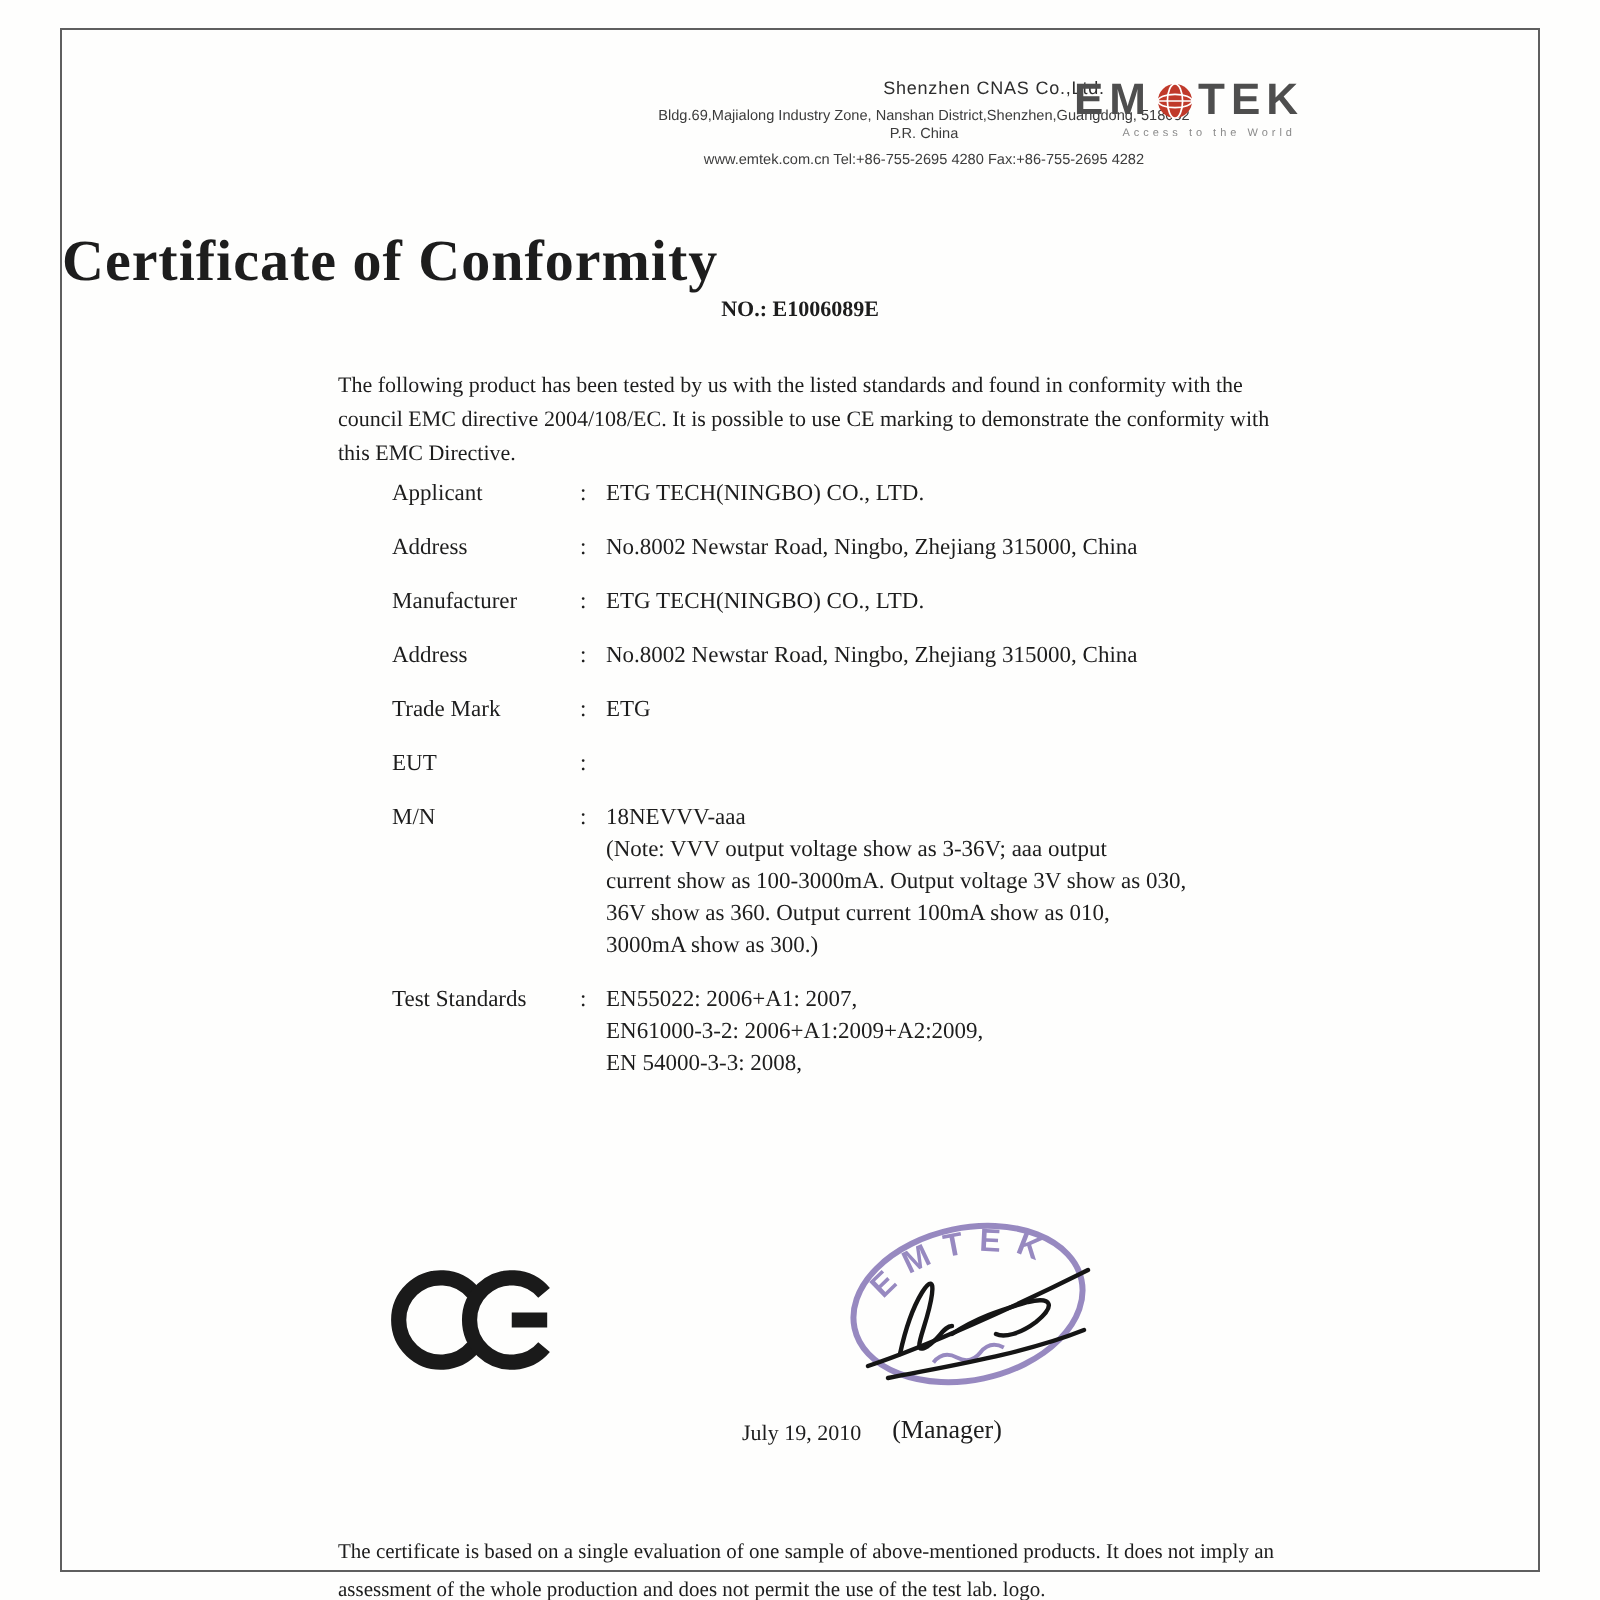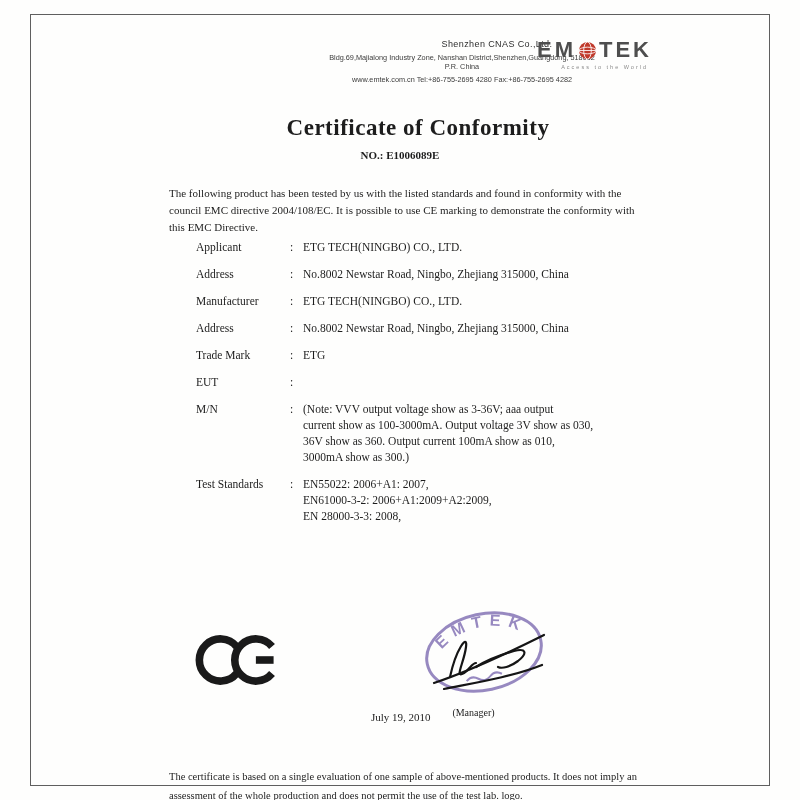--- a/index.html
+++ b/index.html
@@ -15,42 +15,42 @@
   .company .c1{font-size:9px;letter-spacing:.4px;margin-bottom:4px;padding-left:70px;}
   .company .c2{font-size:7.3px;margin-bottom:4px;color:#3c3c3c;}
   .company .c3{font-size:7.3px;color:#3c3c3c;}
   .emtek{position:absolute;left:506px;top:24px;font-family:"Liberation Sans",sans-serif;}
   .emtek-row{display:flex;align-items:center;}
   .emtek-letters{font-size:22px;font-weight:bold;color:#4e4e4e;letter-spacing:3px;line-height:1;}
   .emtek-globe{margin:0 2px;display:block;}
   .emtek-tagline{font-size:5.5px;letter-spacing:2px;color:#8a8a8a;text-align:right;margin-top:3px;margin-right:4px;}
 
   
-  .title{position:absolute;top:100px;left:18px;width:100%;text-align:center;
-         font-size:23px;font-weight:bold;letter-spacing:.5px;}
+  .title{position:absolute;top:100px;left:0;width:100%;
+         font-size:29px;font-weight:bold;letter-spacing:.5px;}
   .cert-no{position:absolute;top:134px;left:0;width:100%;text-align:center;font-size:11px;font-weight:bold;}
 
   .intro{position:absolute;left:138px;top:159px;width:480px;font-size:11px;line-height:1.55;}
 
   
   .fields{position:absolute;left:165px;top:224px;width:472px;font-size:11.5px;}
   .row{display:flex;margin-bottom:11px;}
   .row .lbl{width:94px;flex:none;line-height:16px;}
   .row .sep{width:13px;flex:none;line-height:16px;}
   .row .val{flex:1;line-height:16px;}
   .row-ts{margin-top:0;}
 
   
   .ce{position:absolute;left:164px;top:618px;}
 
   
   .sign{position:absolute;left:340px;top:576px;width:205px;height:165px;}
   .stamp-svg{position:absolute;left:38px;top:6px;opacity:.8;}
   .sig-svg{position:absolute;left:45px;top:28px;}
-  .role{position:absolute;top:116px;left:0;width:100%;text-align:center;font-size:10px;}
+  .role{position:absolute;top:116px;left:0;width:100%;text-align:center;font-size:13px;}
   .date{position:absolute;top:120px;left:0;width:100%;text-align:left;font-size:11px;}
 
   .footer{position:absolute;left:138px;top:741px;width:502px;font-size:10.5px;line-height:1.85;}
 </style>
 </head>
 <body>
 
 <div class="page">
   <div class="frame">
 
@@ -107,33 +107,34 @@
         <div class="val">ETG</div>
       </div>
       <div class="row">
         <div class="lbl">EUT</div>
         <div class="sep">:</div>
       </div>
       <div class="row">
         <div class="lbl">M/N</div>
         <div class="sep">:</div>
         <div class="val">
+          <div>18NEVVV-aaa</div>
           <div>(Note: VVV output voltage show as 3-36V; aaa output</div>
           <div>current show as 100-3000mA. Output voltage 3V show as 030,</div>
           <div>36V show as 360. Output current 100mA show as 010,</div>
           <div>3000mA show as 300.)</div>
         </div>
       </div>
       <div class="row row-ts">
         <div class="lbl">Test Standards</div>
         <div class="sep">:</div>
         <div class="val">
           <div>EN55022: 2006+A1: 2007,</div>
           <div>EN61000-3-2: 2006+A1:2009+A2:2009,</div>
-          <div>EN 28000-3-3: 2008,</div>
+          <div>EN 54000-3-3: 2008,</div>
         </div>
       </div>
     </div>
 
     <div class="ce">
       <svg width="88" height="54" viewBox="0 0 104 64" role="img" aria-label="CE">
         <path d="M 49.15 15.93 A 25 25 0 1 0 49.15 48.07" fill="none" stroke="#1a1a1a" stroke-width="9"></path>
         <path d="M 91.15 15.93 A 25 25 0 1 0 91.15 48.07" fill="none" stroke="#1a1a1a" stroke-width="9"></path>
         <line x1="72" y1="32" x2="93" y2="32" stroke="#1a1a1a" stroke-width="9"></line>
       </svg>

